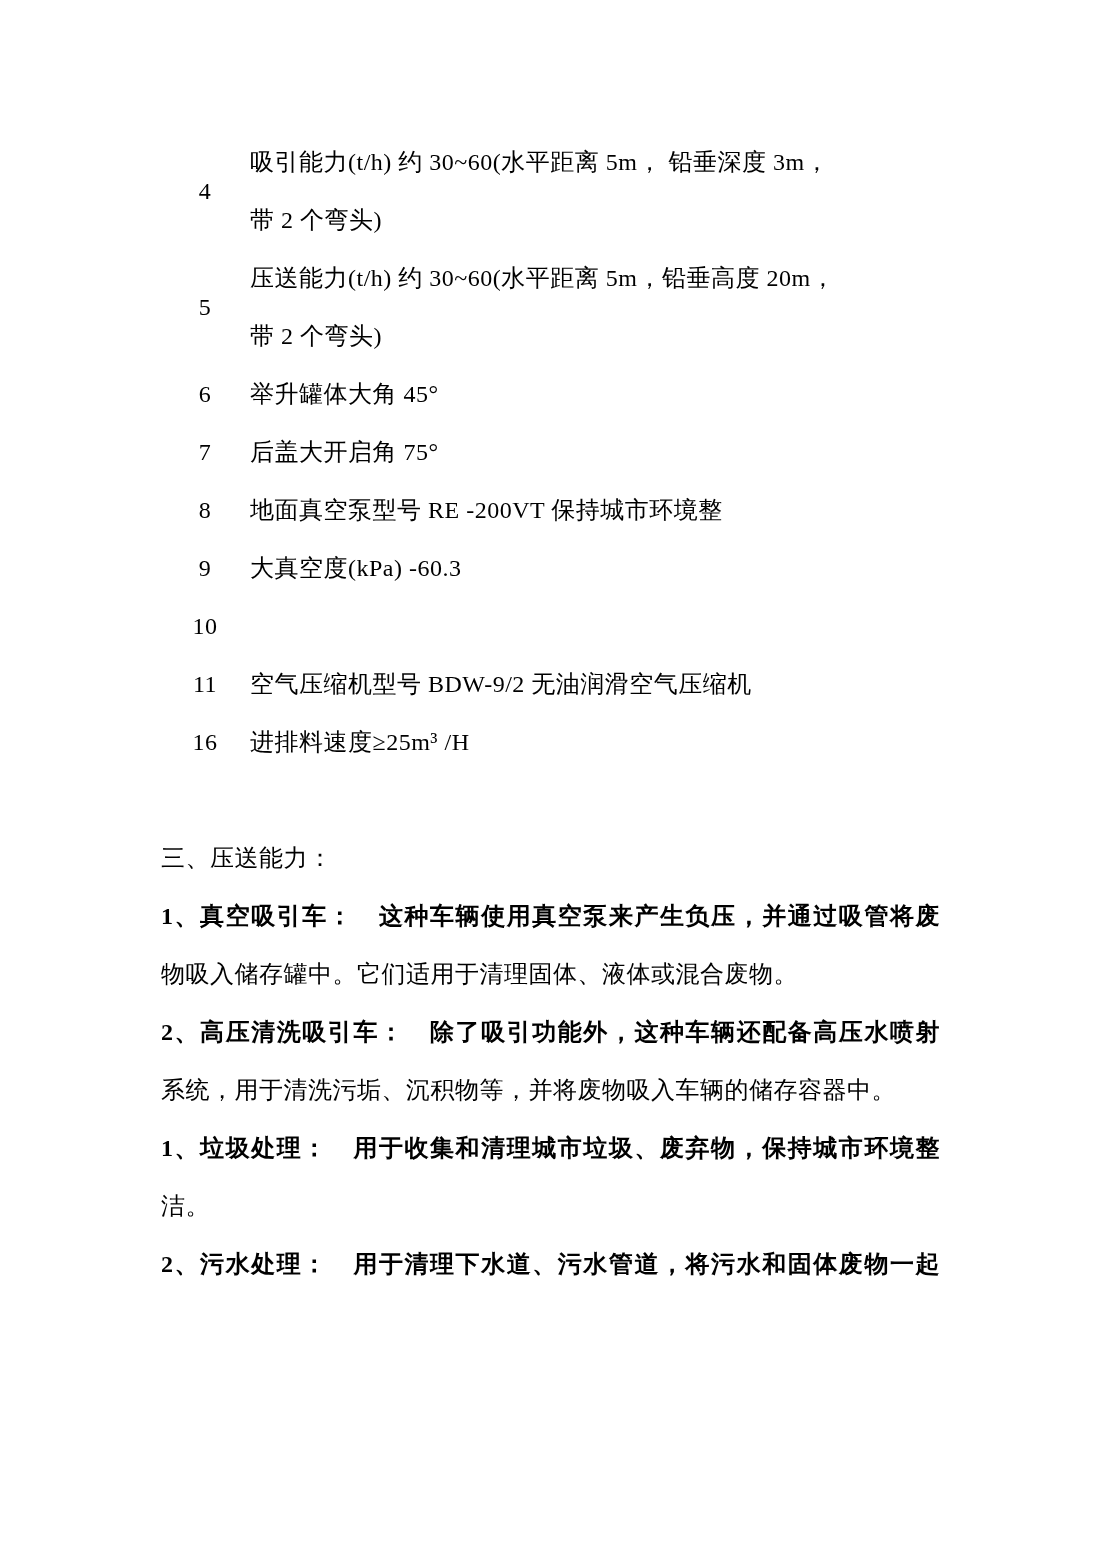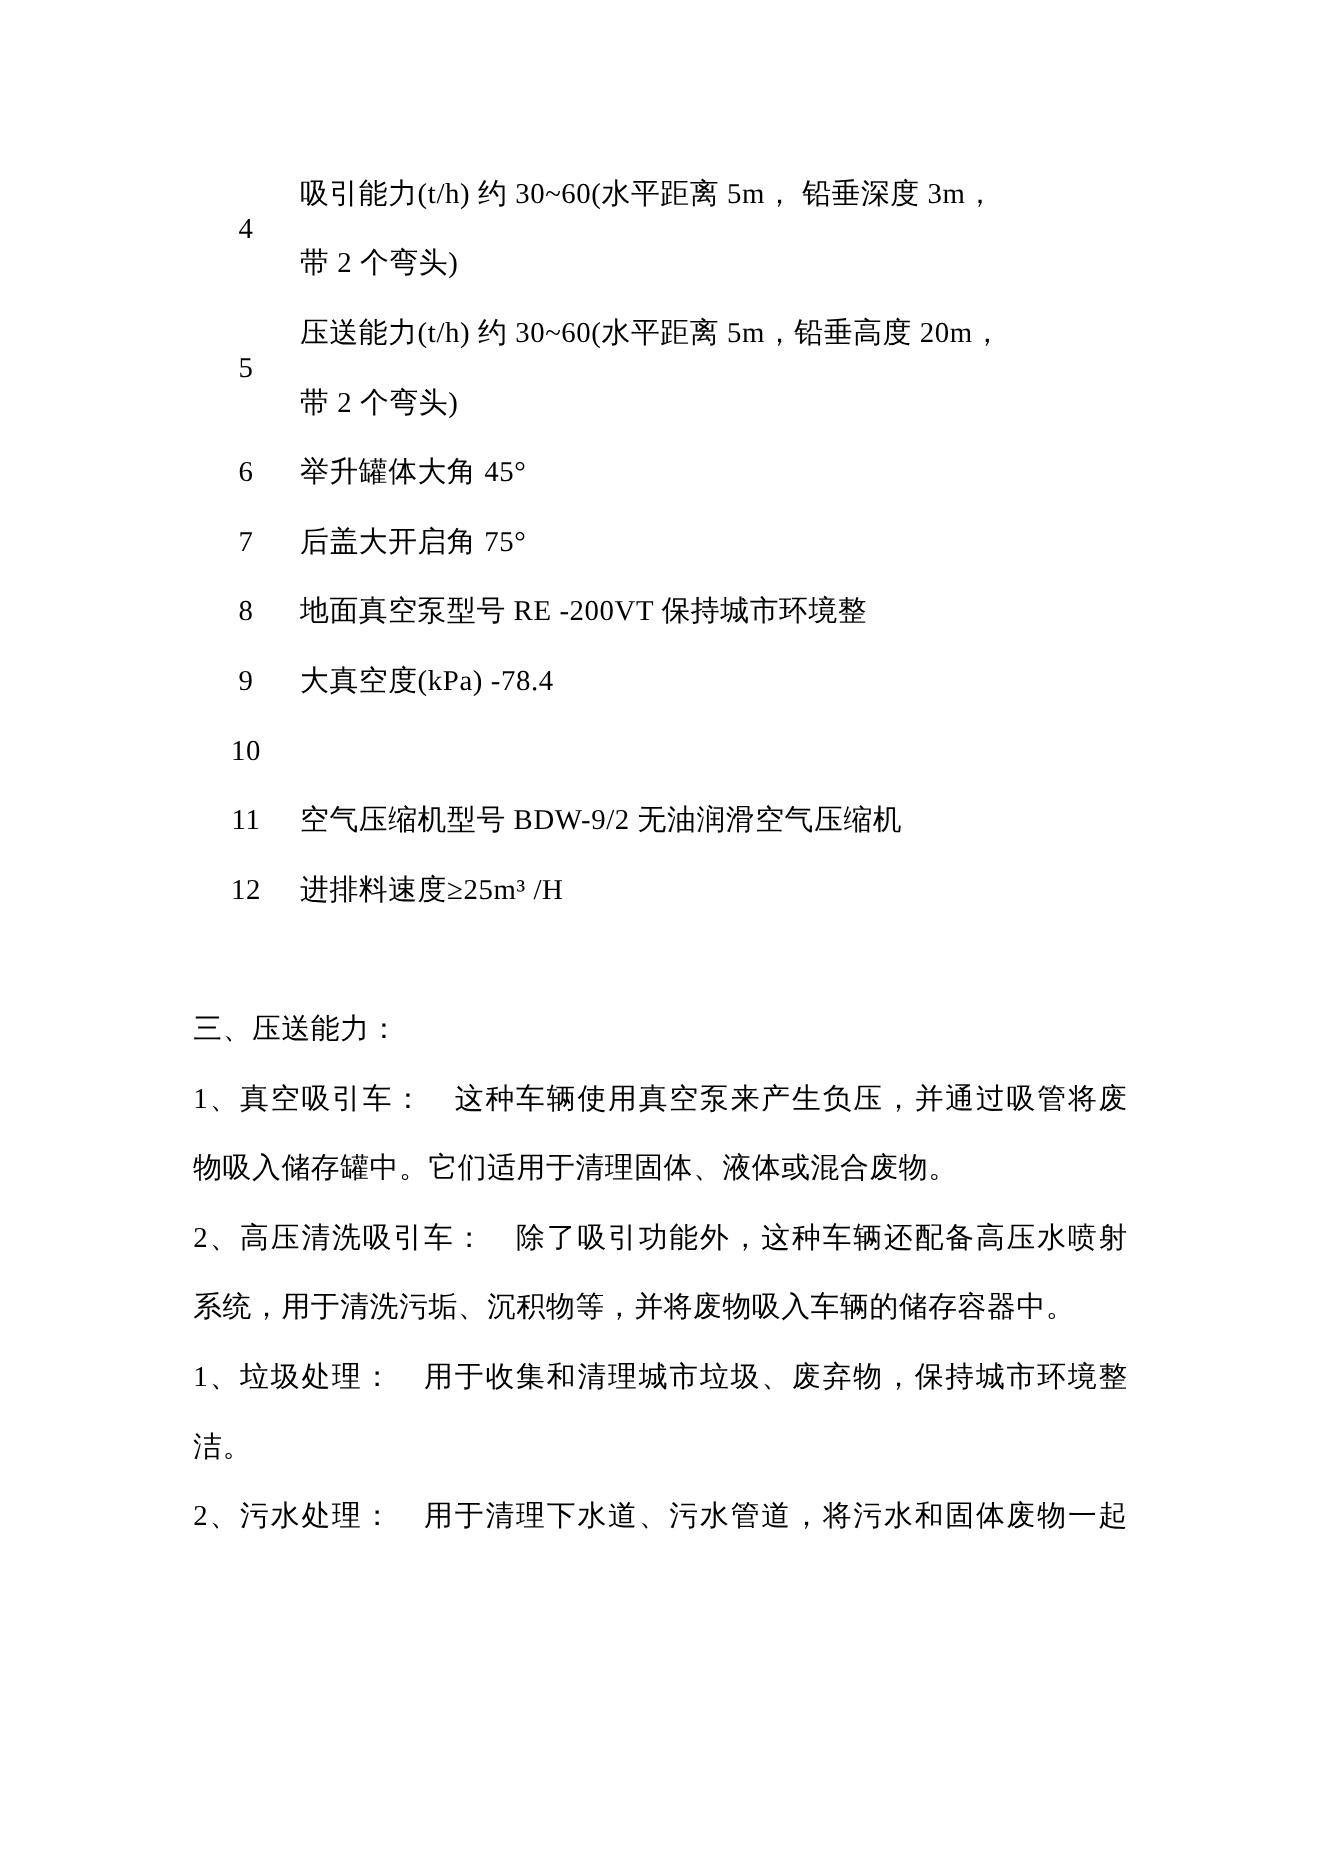--- a/index.html
+++ b/index.html
@@ -50,20 +50,21 @@
     height: 58px;
   }
   
   .para {
     margin: 0;
   }
   .para .line.fill {
     text-align: justify;
     text-align-last: justify;
     text-justify: inter-character;
+    font-weight: bold;
   }
 </style>
 </head>
 <body>
 
 <div class="content">
 
   <div class="spec-table">
 
     <div class="spec-row">
@@ -99,37 +100,37 @@
     <div class="spec-row">
       <div class="spec-num">8</div>
       <div class="spec-text">
         <div class="line">地面真空泵型号 RE -200VT 保持城市环境整</div>
       </div>
     </div>
 
     <div class="spec-row">
       <div class="spec-num">9</div>
       <div class="spec-text">
-        <div class="line">大真空度(kPa) -78.4</div>
+        <div class="line">大真空度(kPa) -60.3</div>
       </div>
     </div>
 
     <div class="spec-row">
       <div class="spec-num">10</div>
     </div>
 
     <div class="spec-row">
       <div class="spec-num">11</div>
       <div class="spec-text">
         <div class="line">空气压缩机型号 BDW-9/2 无油润滑空气压缩机</div>
       </div>
     </div>
 
     <div class="spec-row">
-      <div class="spec-num">12</div>
+      <div class="spec-num">16</div>
       <div class="spec-text">
         <div class="line">进排料速度≥25m³ /H</div>
       </div>
     </div>
 
   </div>
 
   <div class="gap"></div>
 
   <div class="paragraphs">

